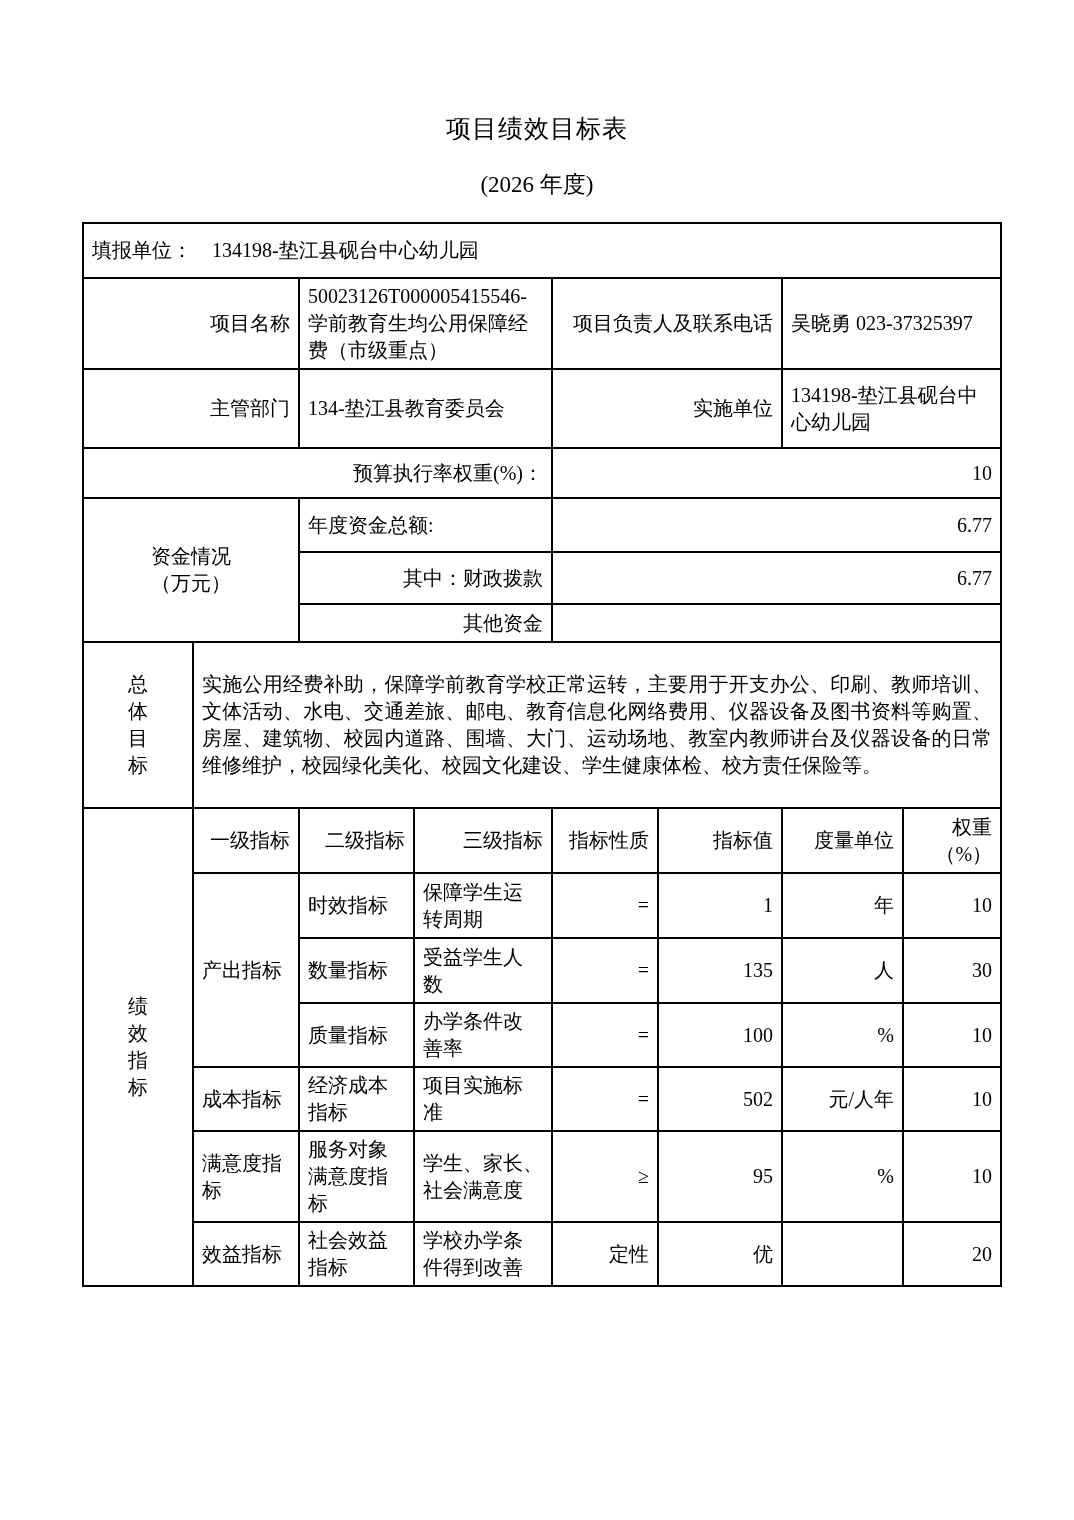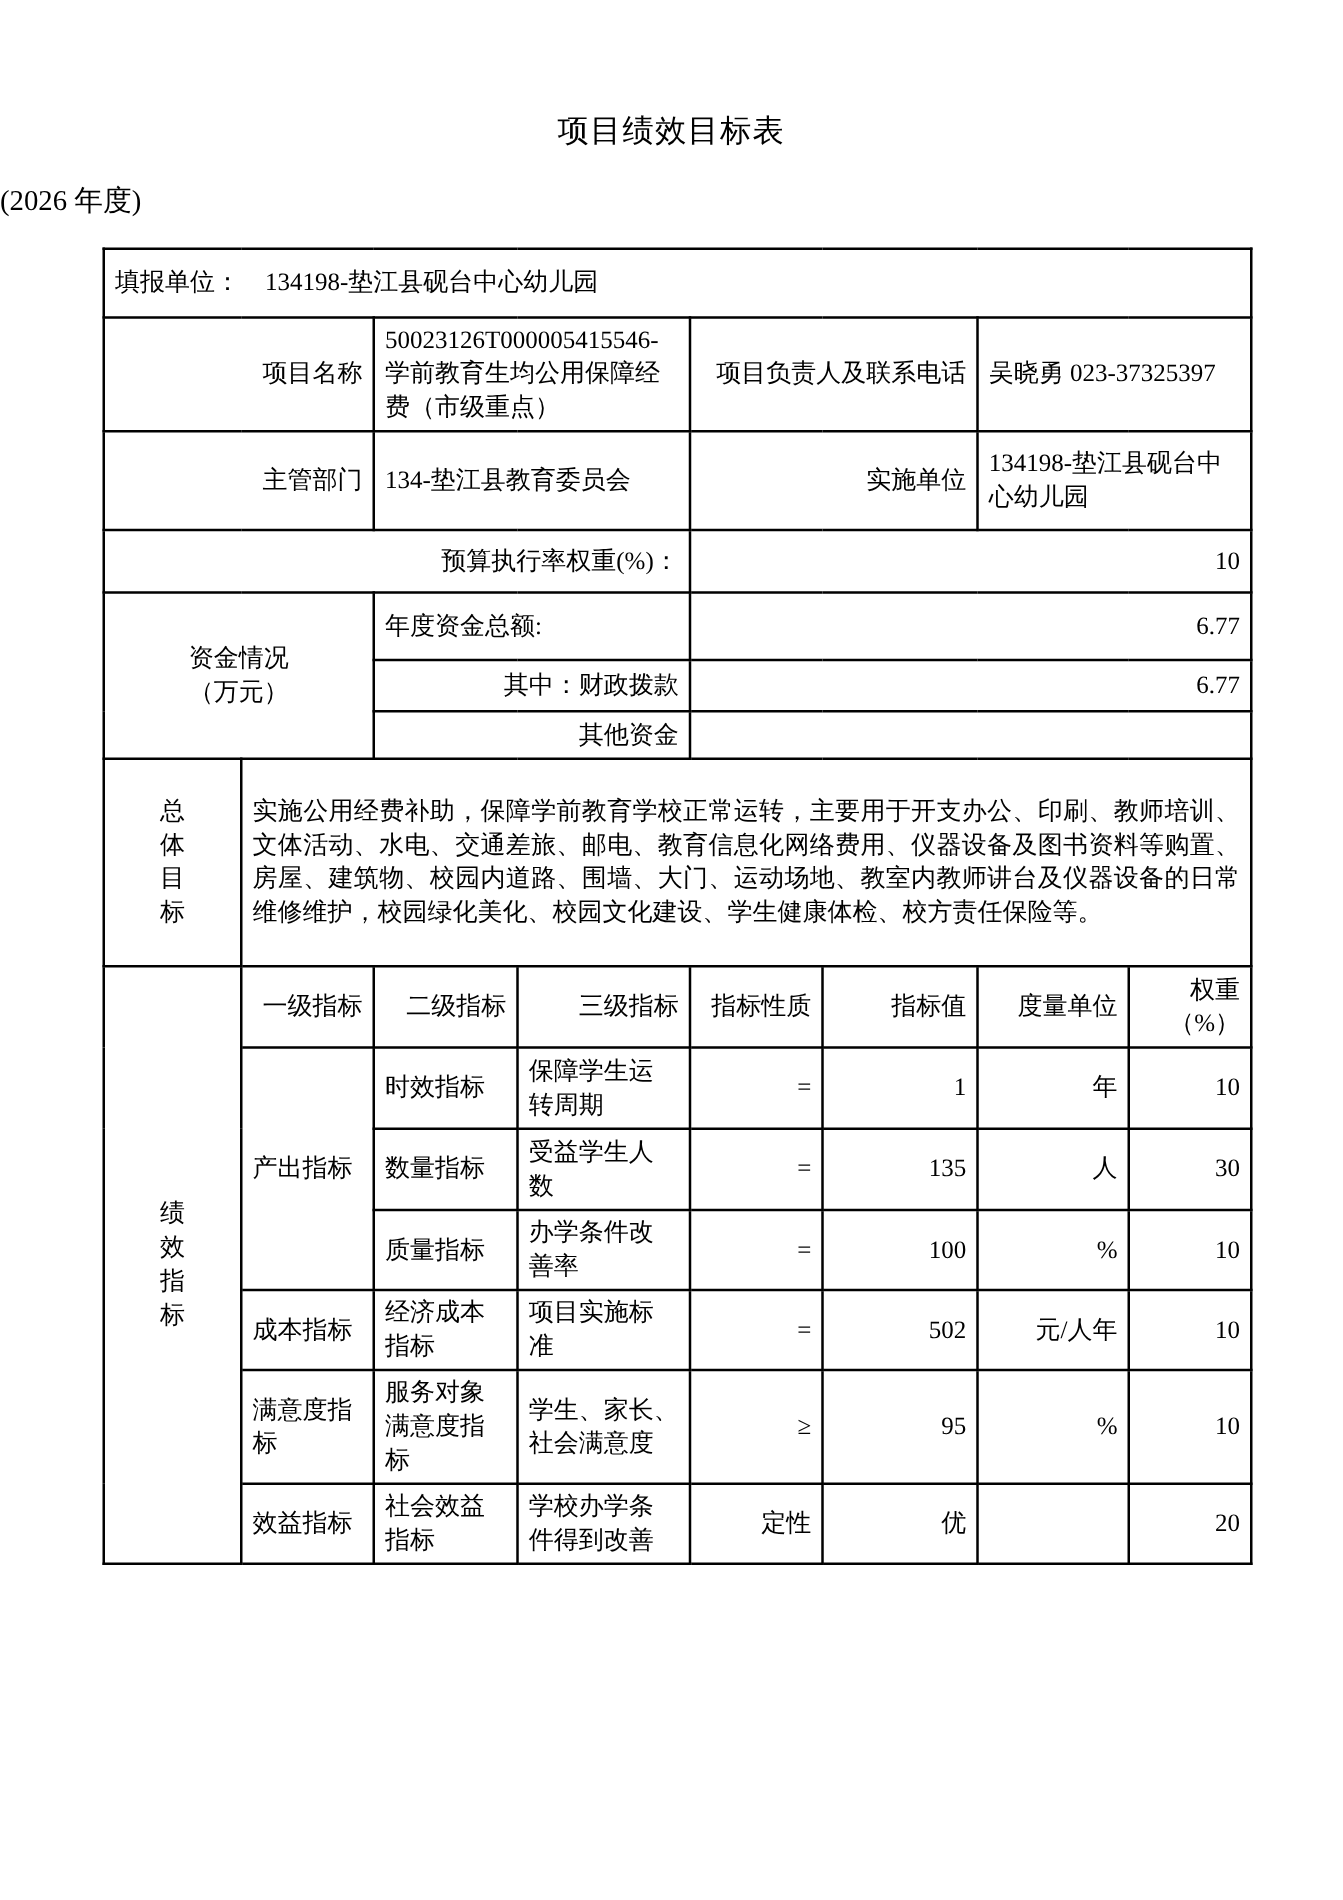--- a/index.html
+++ b/index.html
@@ -4,28 +4,28 @@
 <style>
   html,body{margin:0;padding:0;background:#fff;}
   body{
     width:1074px;height:1520px;
     font-family:"Liberation Serif","DejaVu Serif",serif;
     color:#000;
     position:relative;
   }
   .page{width:1074px;height:1520px;position:relative;overflow:hidden;}
   .doc-title{
-    padding-top:88px;
+    padding-top:112px;
     text-align:center;
     font-size:25px;
     letter-spacing:1px;
   }
   .doc-subtitle{
     margin-top:24px;
-    text-align:left;
+    text-align:center;
     font-size:23px;
   }
   table.main{
     margin:22px 0 0 82px;
     width:918px;
     border-collapse:collapse;
     table-layout:fixed;
     padding-left:48px;
   }
   table.main td{
@@ -107,21 +107,21 @@
       <td colspan="4" class="c">预算执行率权重(%)：</td>
       <td colspan="4" class="c">10</td>
     </tr>
 
     <tr style="height:54px">
       <td colspan="2" rowspan="3" class="vlabel">资金情况
 （万元）</td>
       <td colspan="2" class="al">年度资金总额:</td>
       <td colspan="4" class="ar">6.77</td>
     </tr>
-    <tr style="height:41px">
+    <tr style="height:52px">
       <td colspan="2" class="c">其中：财政拨款</td>
       <td colspan="4" class="ar">6.77</td>
     </tr>
     <tr style="height:38px">
       <td colspan="2" class="c">其他资金</td>
       <td colspan="4" class="ar"></td>
     </tr>
 
     <tr style="height:166px">
       <td class="vlabel">总

